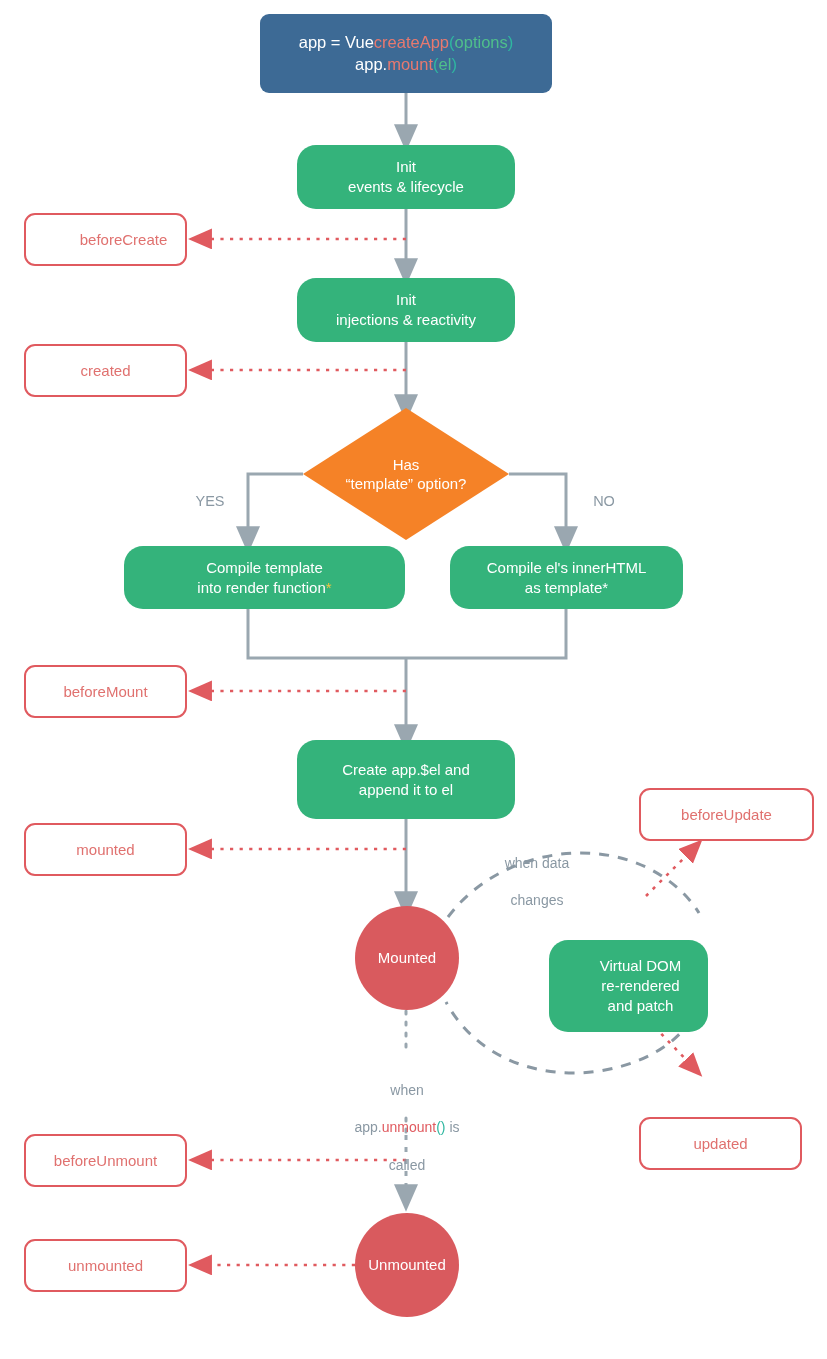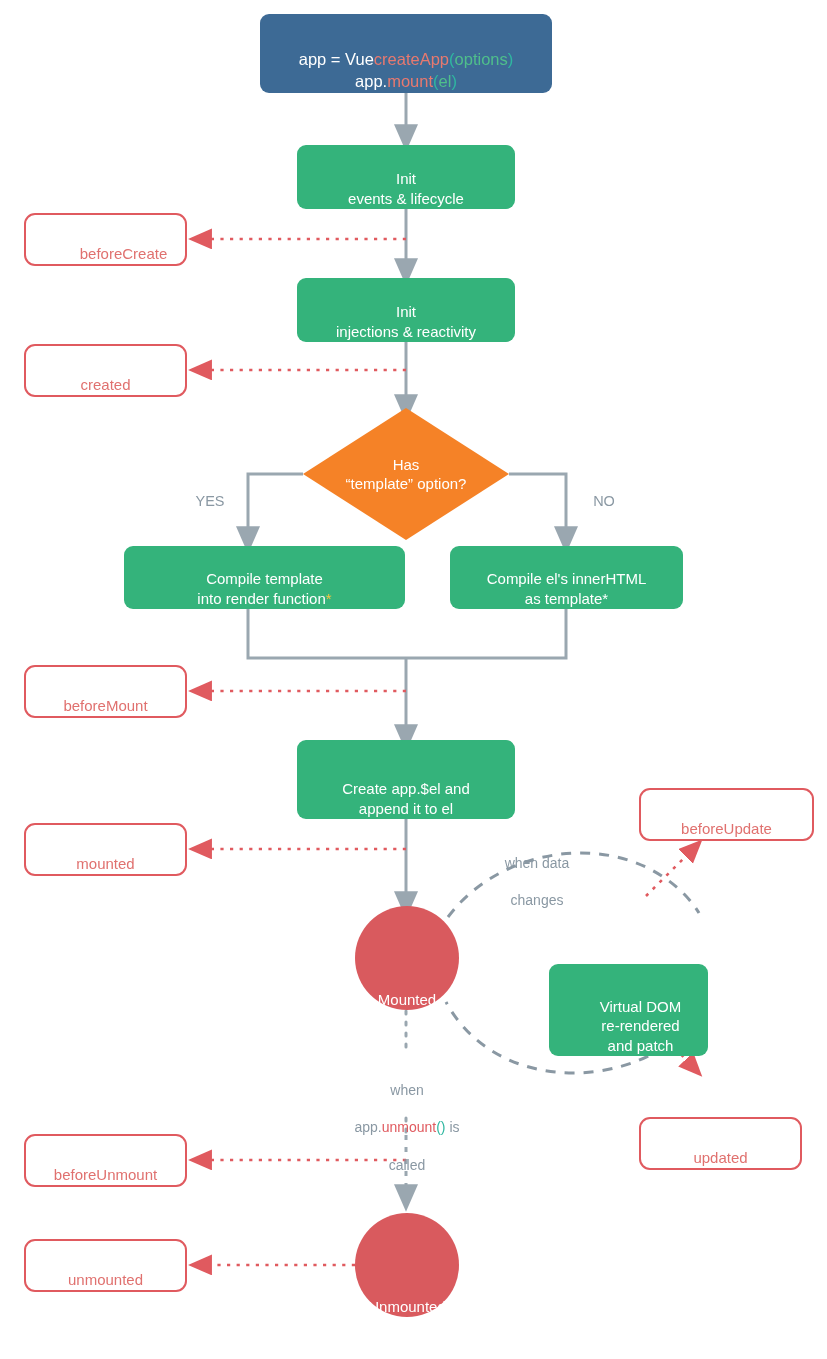--- a/index.html
+++ b/index.html
@@ -21,41 +21,41 @@
   }
   svg#wires {
     position: absolute;
     left: 0; top: 0;
     width: 827px; height: 1359px;
     pointer-events: none;
   }
   .node {
     position: absolute;
     display: flex;
-    align-items: flex-end;
+    align-items: center;
     justify-content: center;
     text-align: center;
     line-height: 1.32;
   }
   
   .start-node {
     background: #3d6a95;
     border-radius: 9px;
     color: #ffffff;
     font-size: 16.5px;
   }
   .start-node .t-white { color: #ffffff; }
   .start-node .t-salmon { color: #e8796f; }
   .start-node .t-teal   { color: #2fb7a0; }
   .start-node .t-green  { color: #4fbf8b; }
 
   
   .proc-node {
     background: #34b37b;
-    border-radius: 9px;
+    border-radius: 19px;
     color: #ffffff;
     font-size: 15px;
   }
   .proc-node .ast { color: #f5c542; }
   .proc-node .ast-w { color: #ffffff; }
 
   
   .diamond-wrap {
     position: absolute;
   }
@@ -243,21 +243,21 @@
 
   <div class="edge-label" style="left:477px; top:835px; width:120px;">
     <div>when data</div>
     <div>changes</div>
   </div>
 
   <div class="node state-node" style="left:355px; top:906px; width:104px; height:104px;">
     <span>Mounted</span>
   </div>
 
-  <div class="node proc-node" style="left:549px; top:964px; width:159px; height:92px;padding-left:24px;">
+  <div class="node proc-node" style="left:549px; top:940px; width:159px; height:92px;padding-left:24px;">
     <div>
       <div>Virtual DOM</div>
       <div>re-rendered</div>
       <div>and patch</div>
     </div>
   </div>
 
   <div class="node hook-node" style="left:639px; top:1117px; width:163px; height:53px;">
     <span>updated</span>
   </div>

